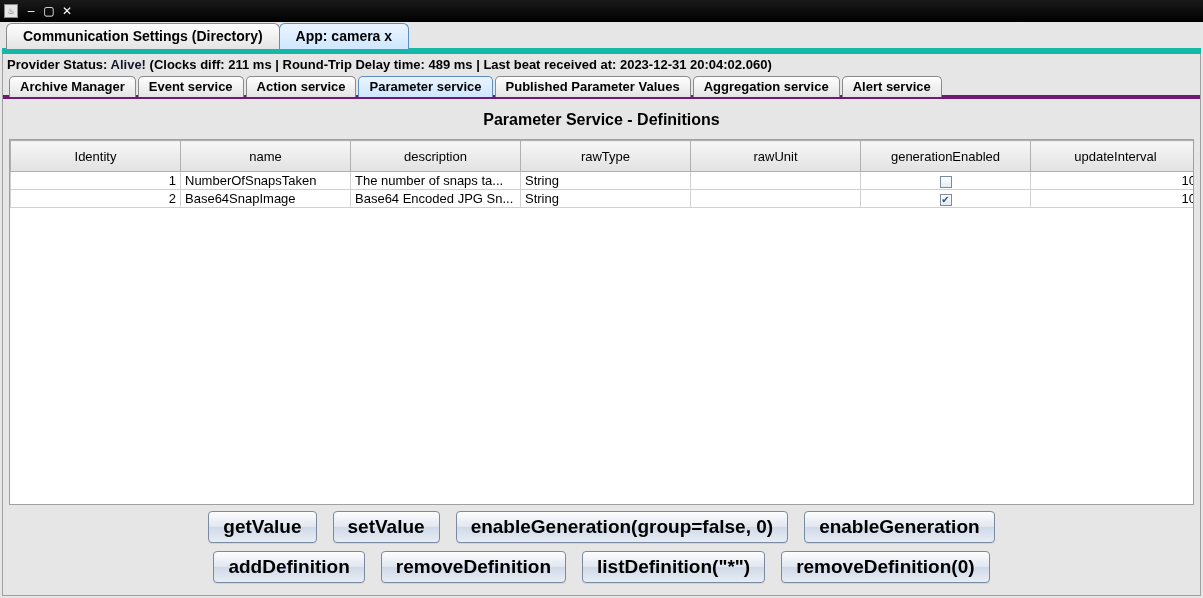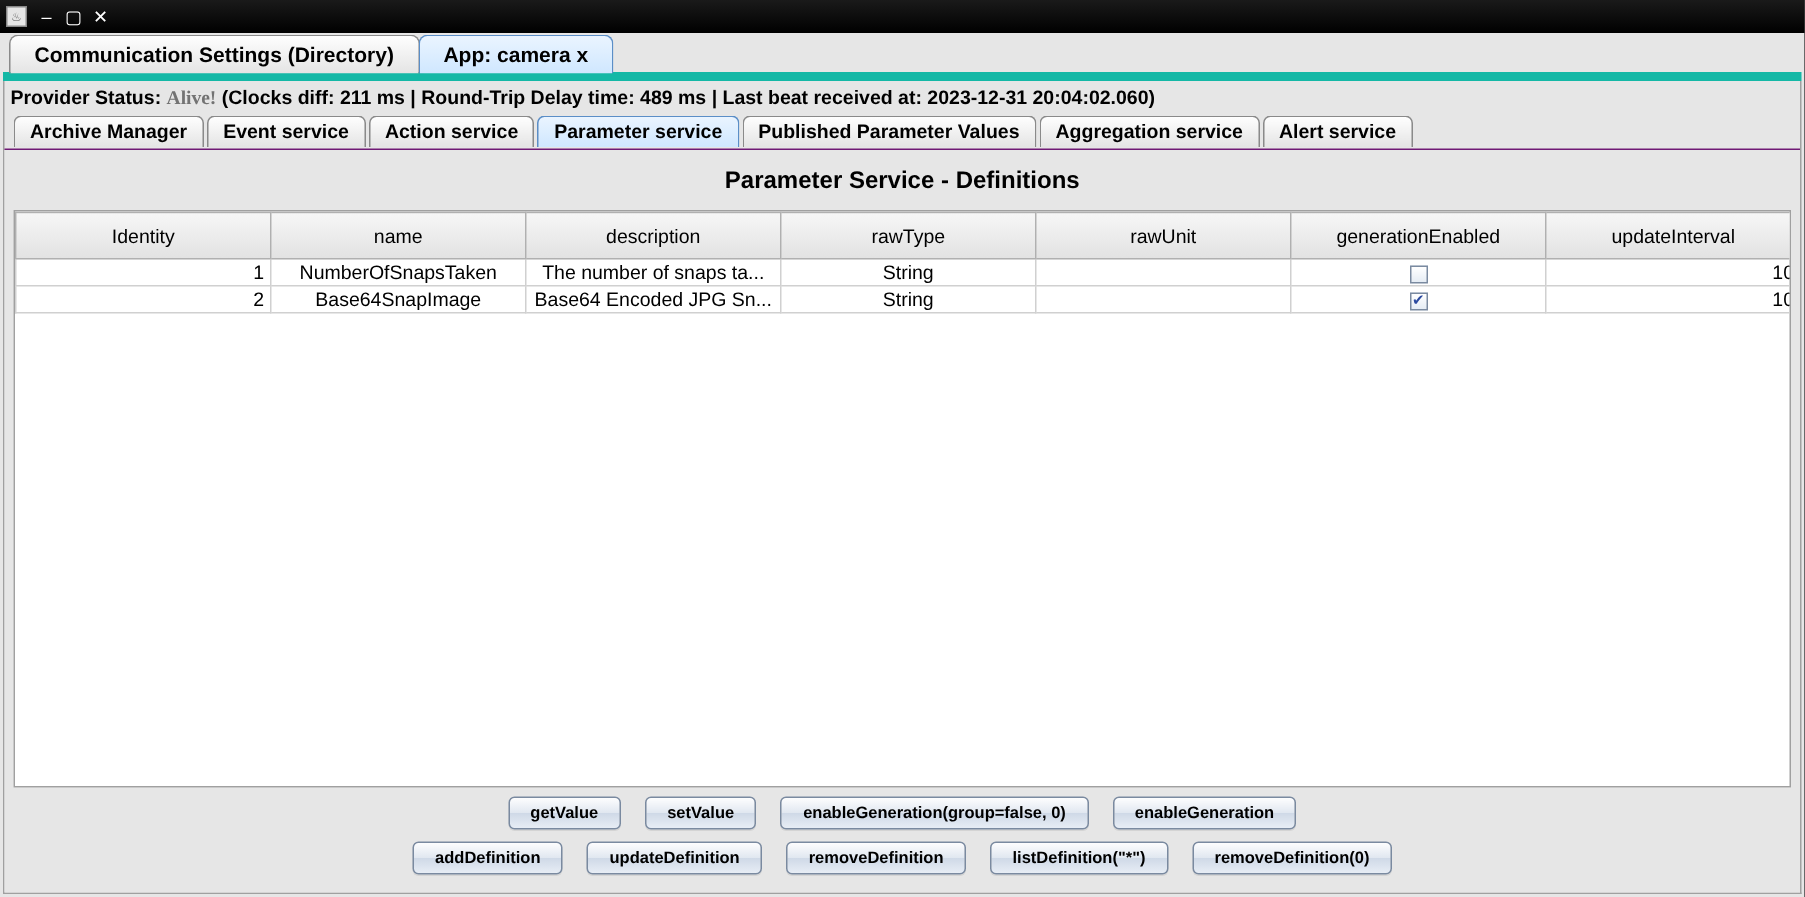--- a/index.html
+++ b/index.html
@@ -99,30 +99,29 @@
     flex-direction: column;
     background: #e6e6e6;
   }
   .status-line {
     padding: 3px 4px;
     font-size: 13px;
     font-weight: bold;
     color: #000;
   }
   .status-line .alive {
-    color: #737373;
-    font-family: Liberation Serif, serif;
+    color: #0f172a;
   }
   
   .inner-tabs {
     display: flex;
     align-items: flex-start;
     height: 24px;
     padding-left: 6px;
-    border-bottom: 1px solid #701a75;
+    border-bottom: 4px solid #701a75;
   }
   .inner-tab {
     border: 1px solid #8a8a8a;
     border-bottom: none;
     border-radius: 5px 5px 0 0;
     background: linear-gradient(#fefefe, #e4e4e4);
     padding: 2px 10px 3px 10px;
     font-size: 13px;
     font-weight: bold;
     margin-right: 2px;
@@ -168,21 +167,20 @@
     text-align: center;
     height: 31px;
   }
   table.grid td {
     border: 1px solid #d0d0d0;
     padding: 1px 4px;
     height: 17px;
     overflow: hidden;
     text-overflow: ellipsis;
     white-space: nowrap;
-    text-align: center;
   }
   table.grid td.right { text-align: right; }
   table.grid td.center { text-align: center; }
   .chk {
     display: inline-block;
     width: 12px;
     height: 12px;
     border: 1px solid #7a8aa0;
     background: linear-gradient(#fff, #e5ecf4);
     line-height: 10px;
@@ -202,21 +200,21 @@
   .button-row {
     display: flex;
     gap: 16px;
     justify-content: center;
   }
   .btn {
     border: 1px solid #7a8aa0;
     border-radius: 4px;
     background: linear-gradient(#fdfdfe, #e0e7f0 50%, #cfd9e7 51%, #e7edf5);
     padding: 4px 14px;
-    font-size: 11px;
+    font-size: 19px;
     font-weight: bold;
     cursor: default;
     box-shadow: 0 1px 0 rgba(0,0,0,0.08);
   }
 </style>
 </head>
 <body>
 
 <div class="window">
   <div class="titlebar">
@@ -299,21 +297,20 @@
 
         <div class="button-rows">
           <div class="button-row">
             <div class="btn">getValue</div>
             <div class="btn">setValue</div>
             <div class="btn">enableGeneration(group=false, 0)</div>
             <div class="btn">enableGeneration</div>
           </div>
           <div class="button-row">
             <div class="btn">addDefinition</div>
-            <div class="btn">updateDefinition</div>
             <div class="btn">removeDefinition</div>
             <div class="btn">listDefinition("*")</div>
             <div class="btn">removeDefinition(0)</div>
           </div>
         </div>
       </div>
     </div>
   </div>
 </div>
 

